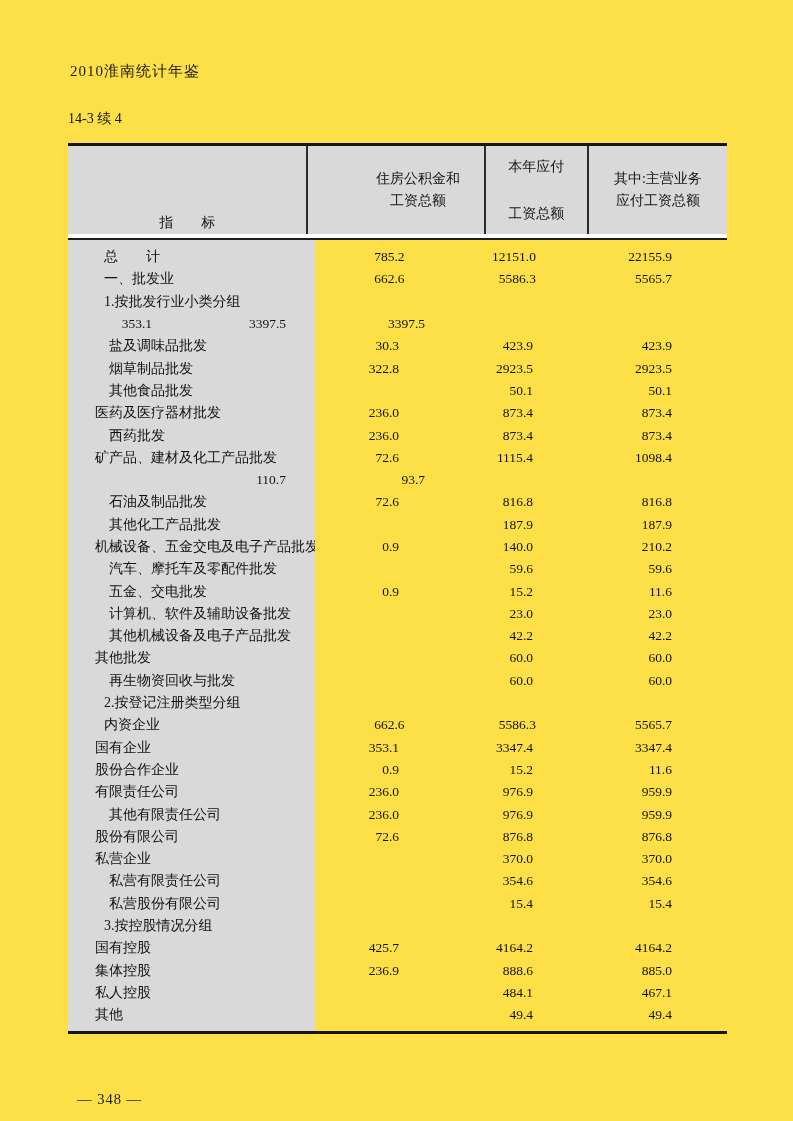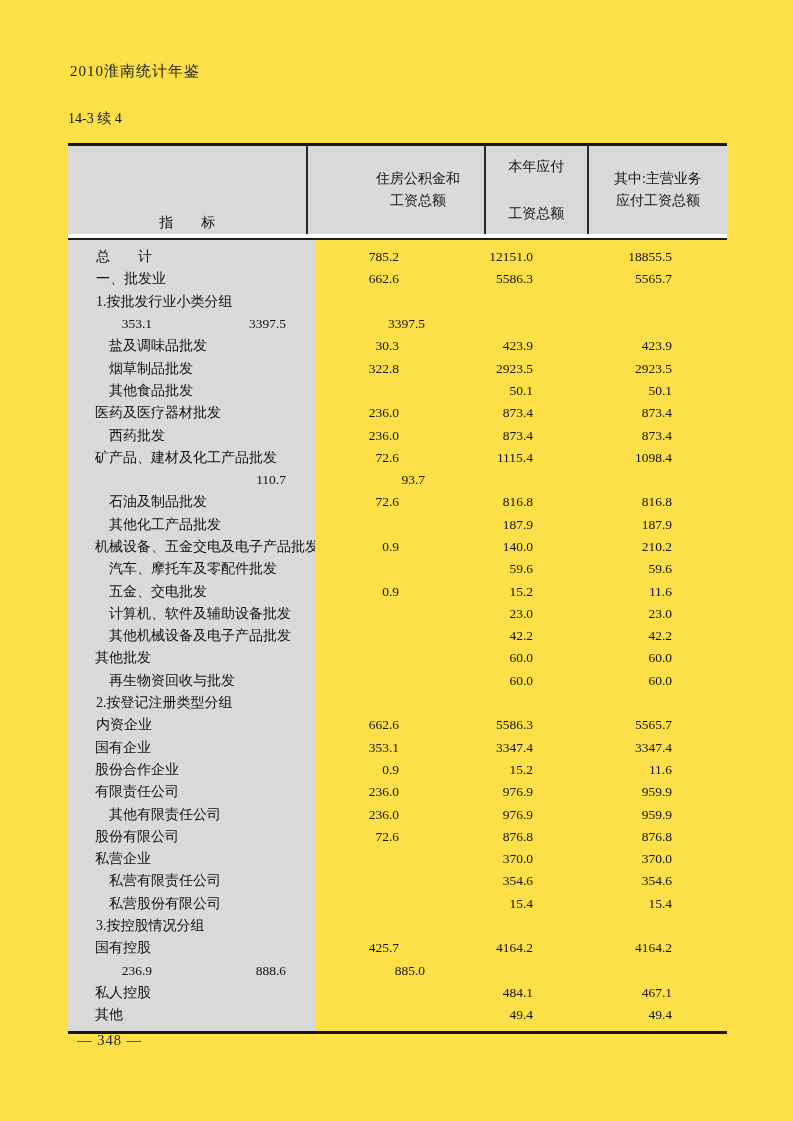--- a/index.html
+++ b/index.html
@@ -42,32 +42,32 @@
 
   .tbody { position:relative; padding:6px 0 5px 0; }
   .tbody::before {
     content:""; position:absolute; left:0; top:0; bottom:0; width:247px;
     background:#d9d9d9;
   }
   .trow { position:relative; display:flex; height:22.3px; align-items:center; }
   .cl {
     width:247px; font-size:14px; color:#111; white-space:nowrap; overflow:hidden;
   }
-  .ind0 { padding-left:28px; }
+  .ind0 { padding-left:20px;margin-left:16px; }
   .ind1 { padding-left:27px; }
   .ind2 { padding-left:41px; }
   .cv {
     font-size:13.5px; color:#111; text-align:right; white-space:nowrap;
   }
   .cv2 { width:137px; padding-right:53px; }
   .cv3 { width:133px; padding-right:52px;text-align:right; }
   .cv4 { width:142px; padding-right:55px; }
 
   .page-number {
-    position:absolute; left:77px; top:1032px;
+    position:absolute; left:77px; top:1091px;
     font-size:14.5px; color:#222; white-space:nowrap; letter-spacing:1px;
   }
 </style>
 </head>
 <body>
 
 <div class="page">
 
   <div class="book-title">2010淮南统计年鉴</div>
 
@@ -91,21 +91,21 @@
         <div>应付工资总额</div>
       </div>
     </div>
     <div class="head-gap"></div>
     <div class="head-rule"></div>
     <div class="tbody">
         <div class="trow">
           <div class="cl ind0">总　　计</div>
           <div class="cv cv2">785.2</div>
           <div class="cv cv3">12151.0</div>
-          <div class="cv cv4">18855.5</div>
+          <div class="cv cv4">22155.9</div>
         </div>
         <div class="trow">
           <div class="cl ind0">一、批发业</div>
           <div class="cv cv2">662.6</div>
           <div class="cv cv3">5586.3</div>
           <div class="cv cv4">5565.7</div>
         </div>
         <div class="trow">
           <div class="cl ind0">1.按批发行业小类分组</div>
           <div class="cv cv2"></div>
@@ -278,20 +278,21 @@
           <div class="cv cv3"></div>
           <div class="cv cv4"></div>
         </div>
         <div class="trow">
           <div class="cl ind1">国有控股</div>
           <div class="cv cv2">425.7</div>
           <div class="cv cv3">4164.2</div>
           <div class="cv cv4">4164.2</div>
         </div>
         <div class="trow">
+          <div class="cl ind1">集体控股</div>
           <div class="cv cv2">236.9</div>
           <div class="cv cv3">888.6</div>
           <div class="cv cv4">885.0</div>
         </div>
         <div class="trow">
           <div class="cl ind1">私人控股</div>
           <div class="cv cv2"></div>
           <div class="cv cv3">484.1</div>
           <div class="cv cv4">467.1</div>
         </div>

